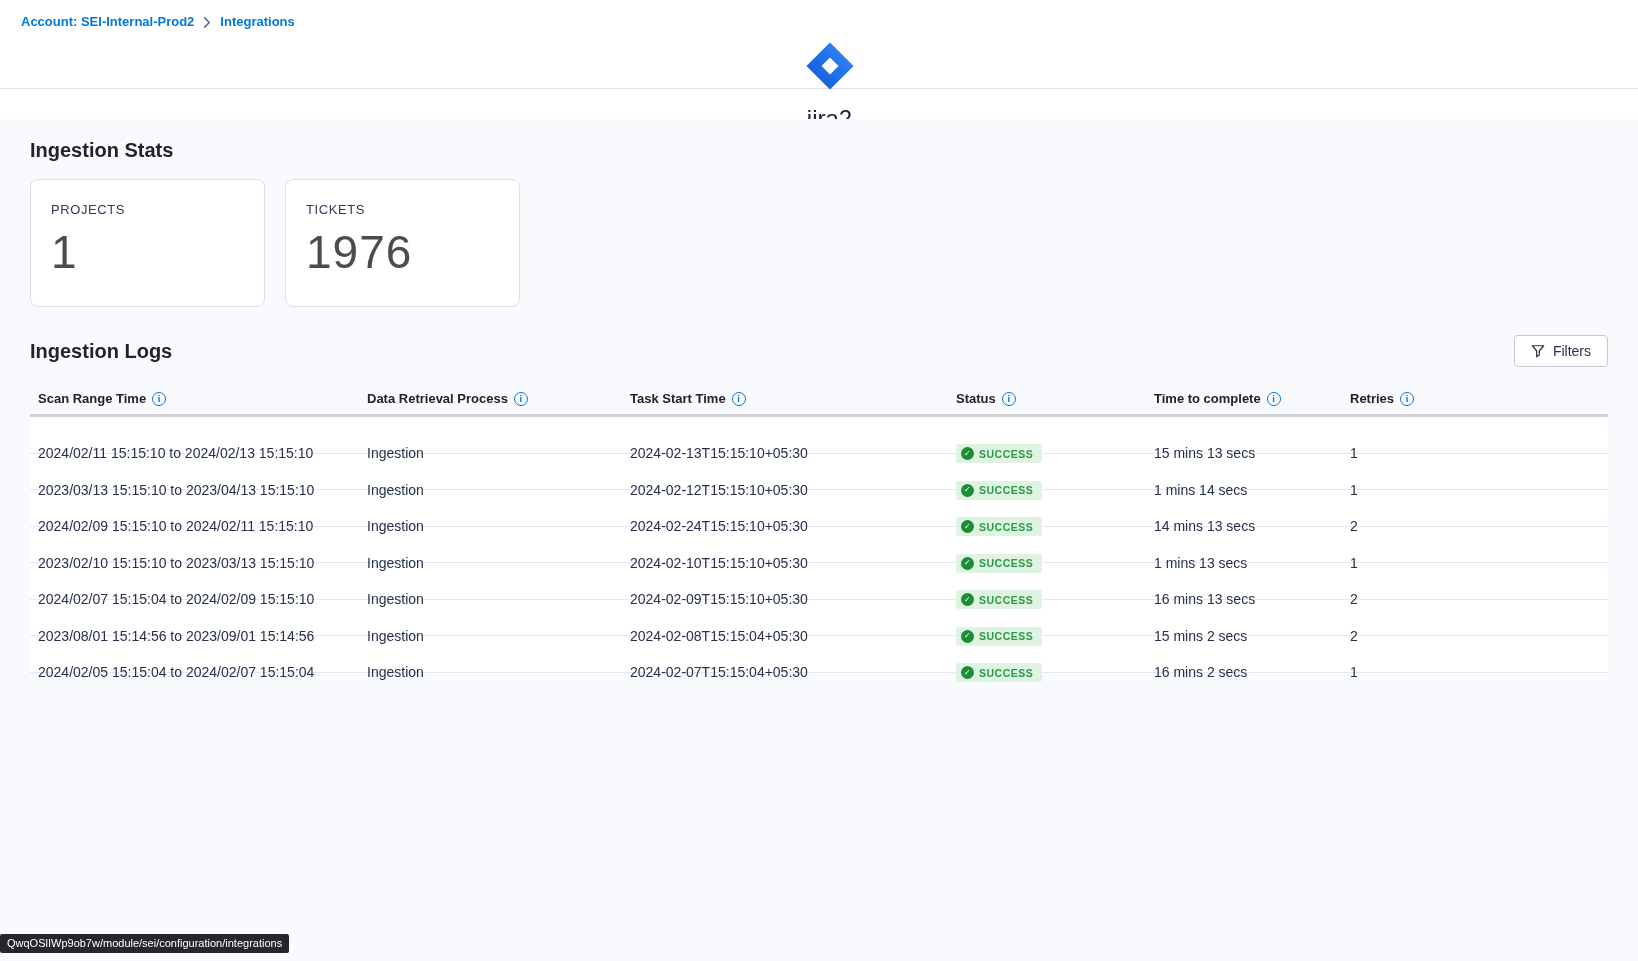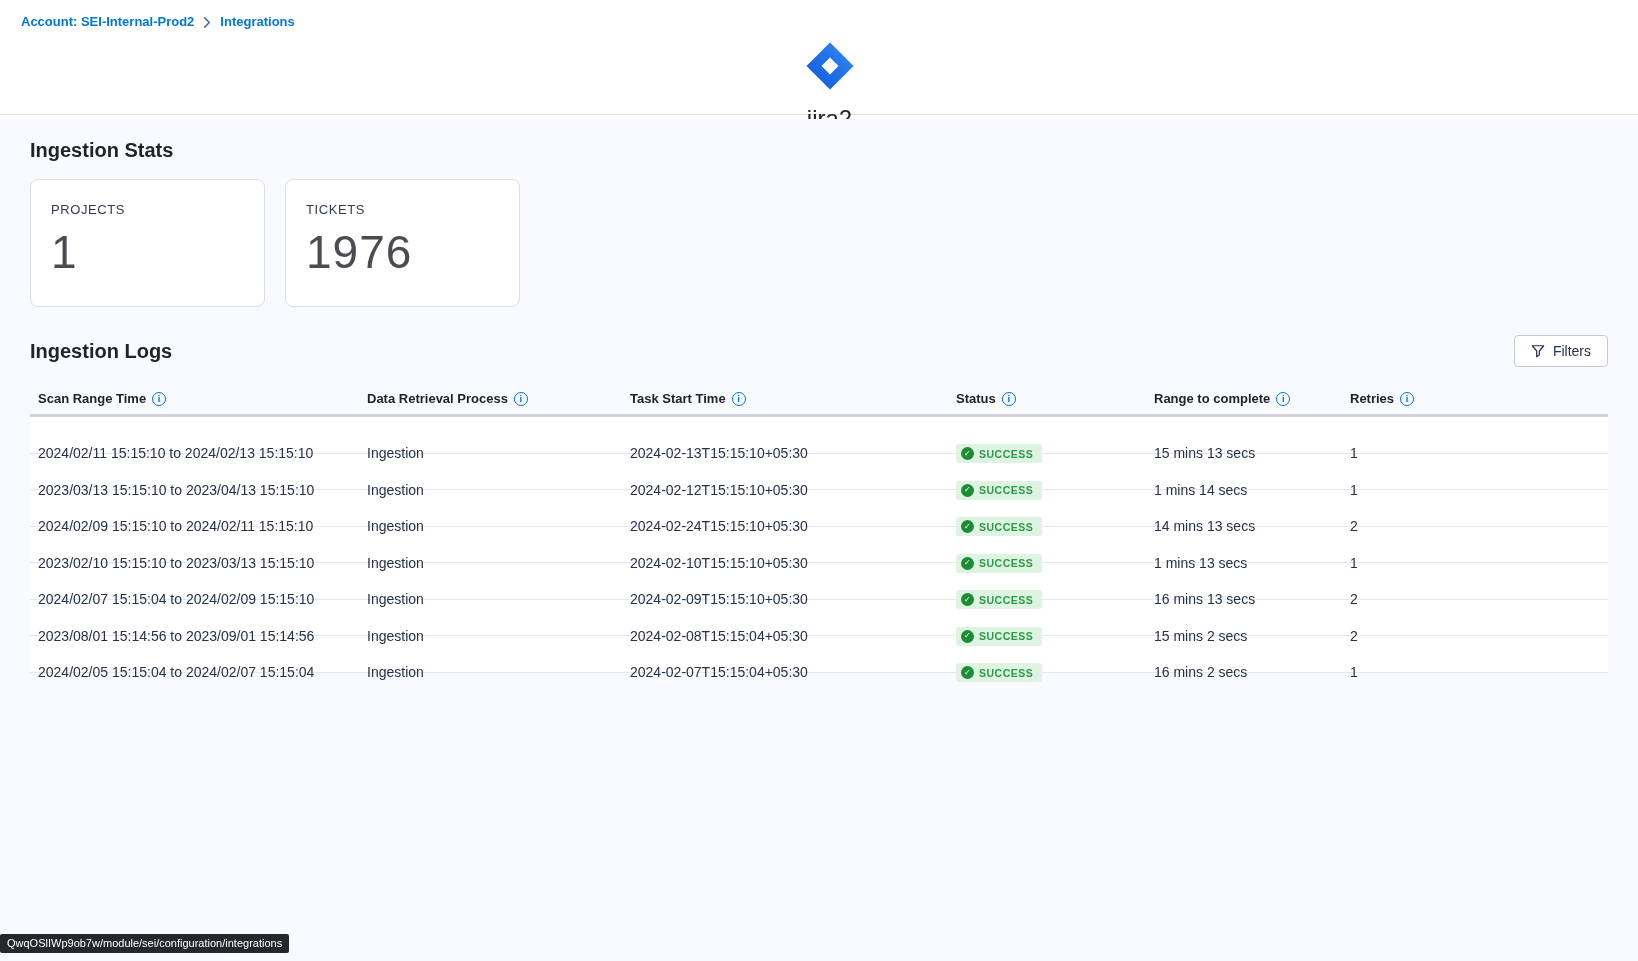--- a/index.html
+++ b/index.html
@@ -8,21 +8,21 @@
     font-family: "Liberation Sans", "DejaVu Sans", sans-serif;
     background: #ffffff;
     position: relative;
     overflow: hidden;
     color: var(--heading-text, #22222a);
   }
   .page { position: absolute; inset: 0; }
 
   
   .top-header {
-    height: 115px;
+    height: 89px;
     background: #ffffff;
     border-bottom: 1px solid #e0e1e8;
     padding: 14px 0 0 21px;
   }
   .breadcrumb {
     display: flex; align-items: center; gap: 9px;
     font-size: 13px; font-weight: 700;
     color: var(--accent, #0278d5);
   }
   .breadcrumb a { color: var(--accent, #0278d5); text-decoration: none; cursor: pointer; }
@@ -224,21 +224,21 @@
         </div>
         <div class="th">
           <span>Task Start Time</span>
           <i class="info-icon">i</i>
         </div>
         <div class="th">
           <span>Status</span>
           <i class="info-icon">i</i>
         </div>
         <div class="th">
-          <span>Range to complete</span>
+          <span>Time to complete</span>
           <i class="info-icon">i</i>
         </div>
         <div class="th">
           <span>Retries</span>
           <i class="info-icon">i</i>
         </div>
       </div>
       <div id="logs-table-body">
   <div class="trow">
     <div class="td">2024/02/11 15:15:10 to 2024/02/13 15:15:10</div>

